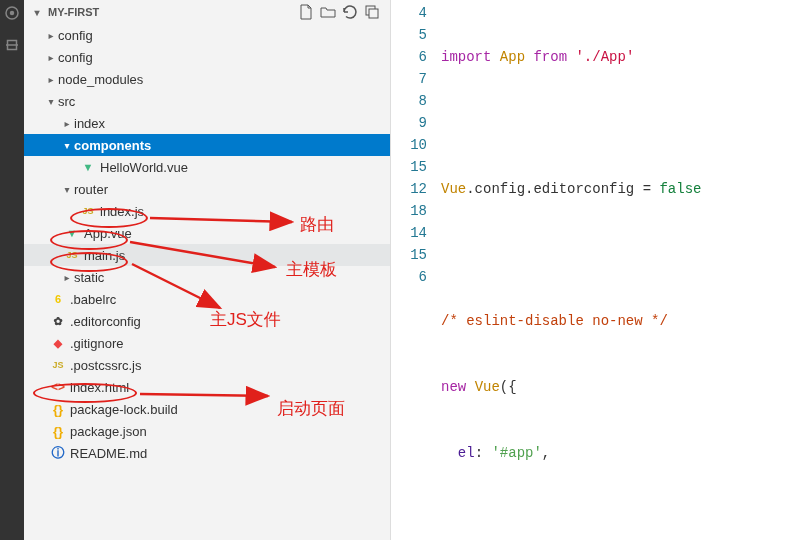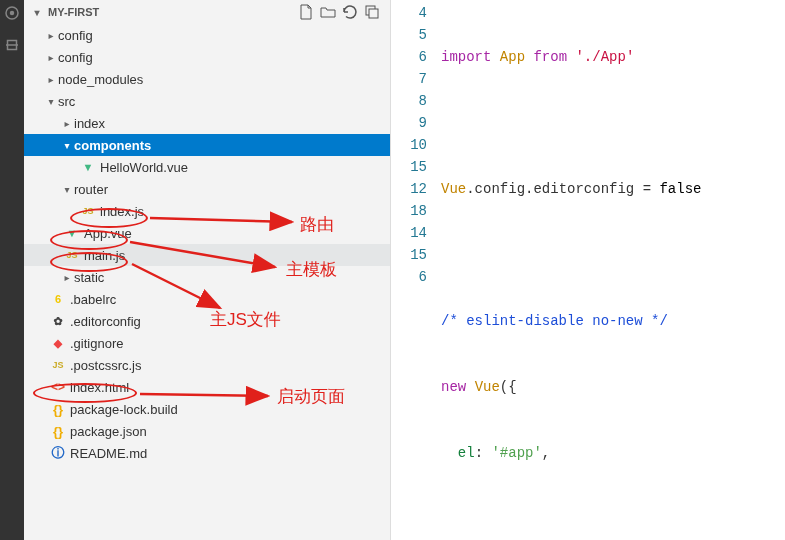--- a/index.html
+++ b/index.html
@@ -114,24 +114,24 @@
       padding-right: 14px;
     }
     .gutter div { height:22px; }
     .code {
       white-space: pre;
       color: #333;
     }
     .code div { height:22px; }
     .kw { color:#a626a4; }
     .str { color:#50a14f; }
-    .cmt { color:#1d4ed8; }
+    .cmt { color:#c2410c; }
     .id { color:#333; }
-    .prop { color:#15803d; }
-    .bool { color:#000000;margin-top:44px; }
+    .prop { color:#4c1d95; }
+    .bool { color:#15803d;margin-top:44px; }
     .cls { color:#c18401; }
     .str2 { color:#c91243; }
     .annot {
       position: absolute;
       color: #e0201b;
       font-size: 17px;
       font-family: "SimSun","Microsoft YaHei",sans-serif;
       pointer-events: none;
     }
     .ellipse {
@@ -322,13 +322,13 @@
   </defs>
   <line x1="150" y1="218" x2="292" y2="222" stroke="#e0201b" stroke-width="2.5" marker-end="url(#ah)"></line>
   <line x1="130" y1="242" x2="275" y2="267" stroke="#e0201b" stroke-width="2.5" marker-end="url(#ah)"></line>
   <line x1="132" y1="264" x2="220" y2="308" stroke="#e0201b" stroke-width="2.5" marker-end="url(#ah)"></line>
   <line x1="140" y1="394" x2="268" y2="396" stroke="#e0201b" stroke-width="2.5" marker-end="url(#ah)"></line>
 </svg>
 
 <span class="annot" style="left:300px; top:213px">路由</span>
 <span class="annot" style="left:286px; top:258px">主模板</span>
 <span class="annot" style="left:210px; top:308px">主JS文件</span>
-<span class="annot" style="left:277px; top:385px">启动页面</span>
+<span class="annot" style="left:277px; top:397px">启动页面</span>
 
 </body></html>

